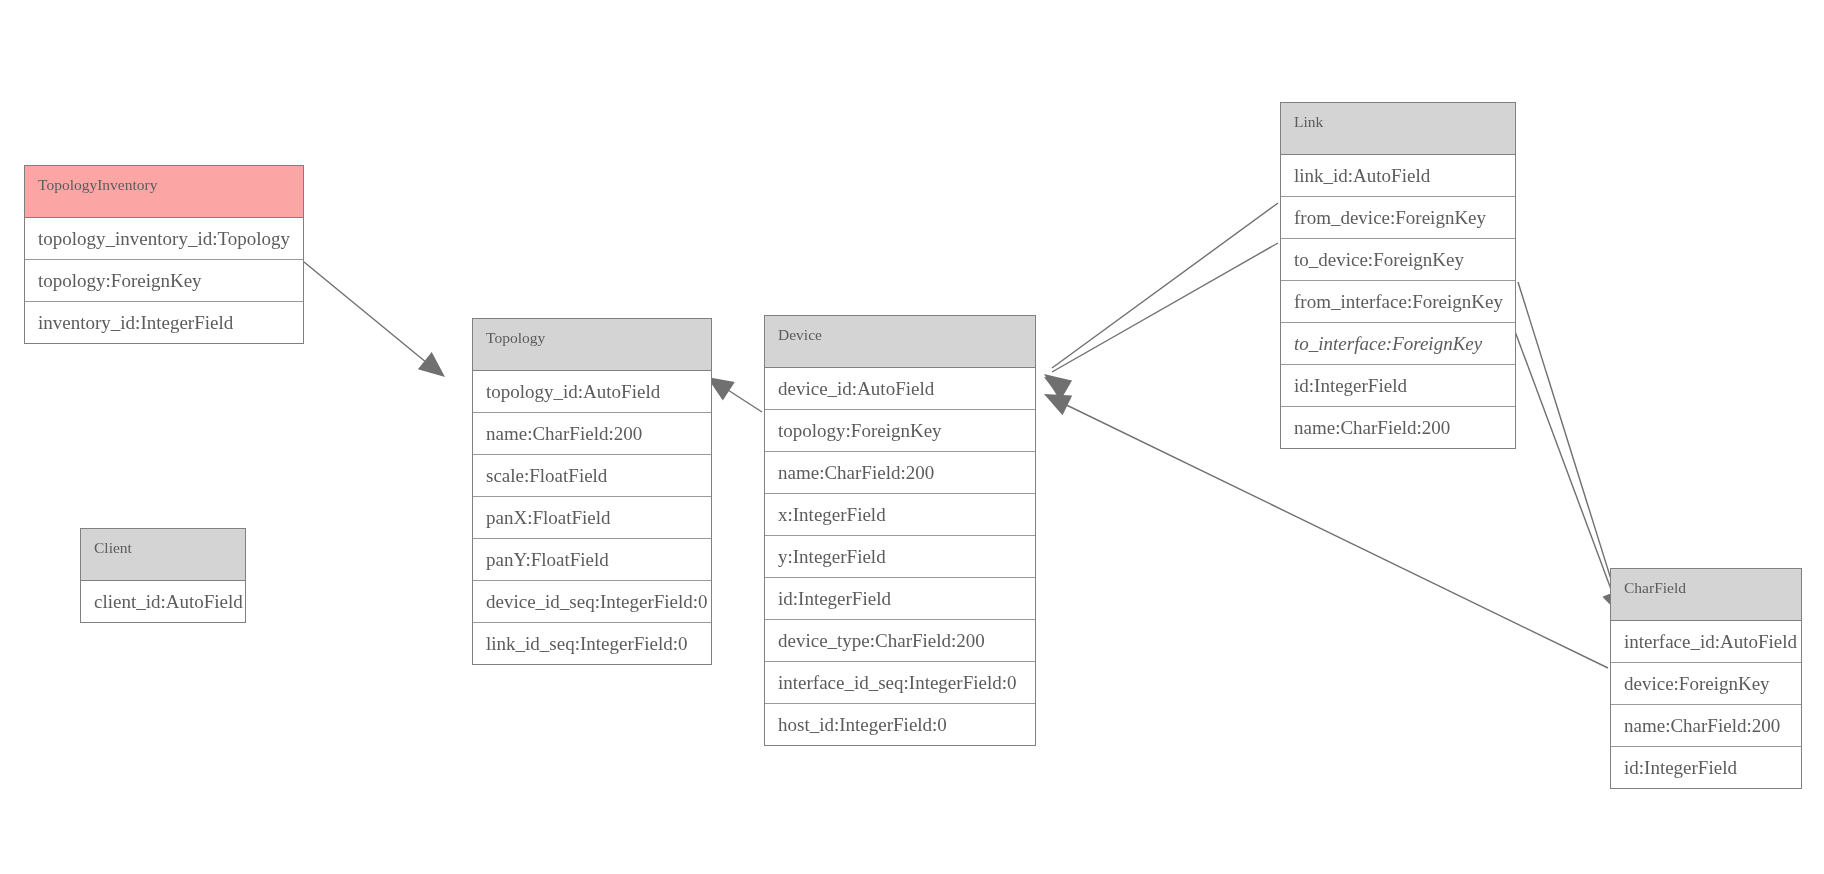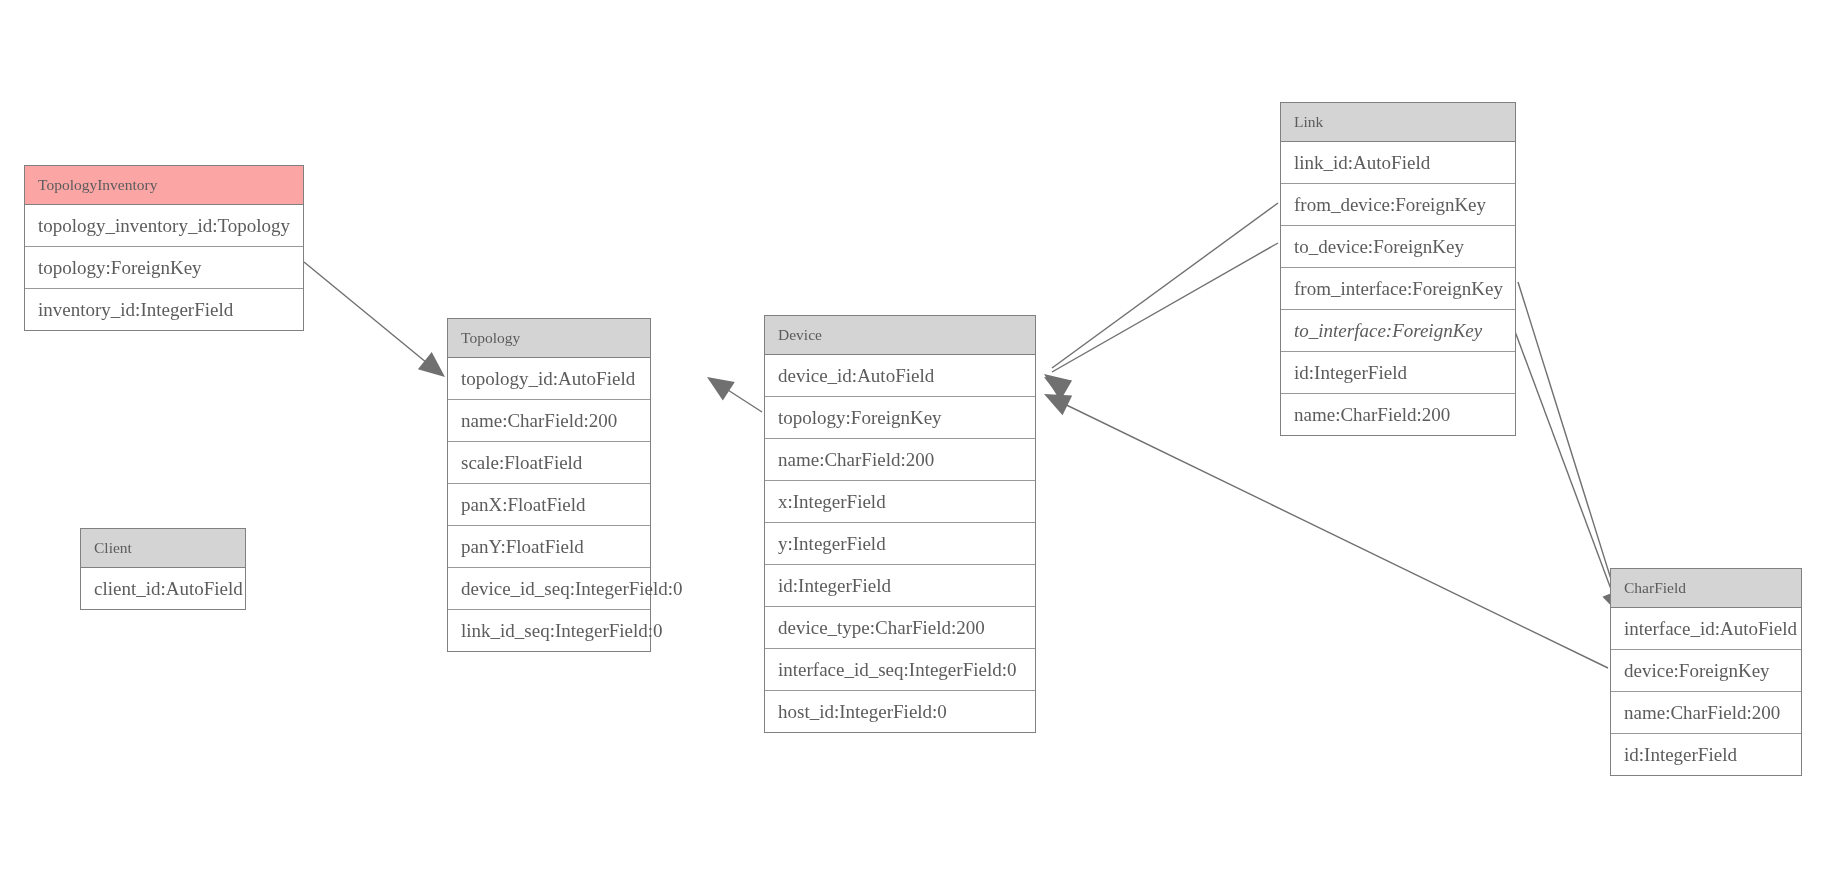--- a/index.html
+++ b/index.html
@@ -32,21 +32,21 @@
     background: #ffffff;
     box-sizing: border-box;
     z-index: 2;
   }
   .entity-header {
     background: #d4d4d4;
     border-bottom: 1px solid #808080;
     color: #5c5c5c;
     font-size: 15.5px;
     line-height: 1;
-    padding: 11px 10px 11px 13px;
+    padding: 11px 10px 24px 13px;
     box-sizing: border-box;
     white-space: nowrap;
   }
   .entity-field {
     border-bottom: 1px solid #9a9a9a;
     color: #5c5c5c;
     font-size: 19px;
     line-height: 1;
     padding: 11px 10px 11px 13px;
     box-sizing: border-box;
@@ -92,21 +92,21 @@
         <polygon points="0,0 -26,-11 -26,11" fill="#707070" transform="translate(1622,617) rotate(69)"></polygon>
       </g>
     </svg>
 
 <div class="entity" style="left: 24px; top: 165px; width: 280px; border-color: rgb(128, 128, 128);">
       <div class="entity-header" style="background: #fca5a5; color: rgb(92, 92, 92); border-bottom-color: rgb(128, 128, 128);">TopologyInventory</div>
       <div class="entity-field" style="color: rgb(92, 92, 92);">topology_inventory_id:Topology</div>
       <div class="entity-field" style="color: rgb(92, 92, 92);">topology:ForeignKey</div>
       <div class="entity-field" style="color: rgb(92, 92, 92);">inventory_id:IntegerField</div>
     </div>
-    <div class="entity" style="left: 447px; top: 318px; width: 204px; border-color: rgb(128, 128, 128);">
+    <div class="entity" style="left: 472px; top: 318px; width: 240px; border-color: rgb(128, 128, 128);">
       <div class="entity-header" style="background: rgb(212, 212, 212); color: rgb(92, 92, 92); border-bottom-color: rgb(128, 128, 128);">Topology</div>
       <div class="entity-field" style="color: rgb(92, 92, 92);">topology_id:AutoField</div>
       <div class="entity-field" style="color: rgb(92, 92, 92);">name:CharField:200</div>
       <div class="entity-field" style="color: rgb(92, 92, 92);">scale:FloatField</div>
       <div class="entity-field" style="color: rgb(92, 92, 92);">panX:FloatField</div>
       <div class="entity-field" style="color: rgb(92, 92, 92);">panY:FloatField</div>
       <div class="entity-field" style="color: rgb(92, 92, 92);">device_id_seq:IntegerField:0</div>
       <div class="entity-field" style="color: rgb(92, 92, 92);">link_id_seq:IntegerField:0</div>
     </div>
     <div class="entity" style="left: 764px; top: 315px; width: 272px; border-color: rgb(128, 128, 128);">

